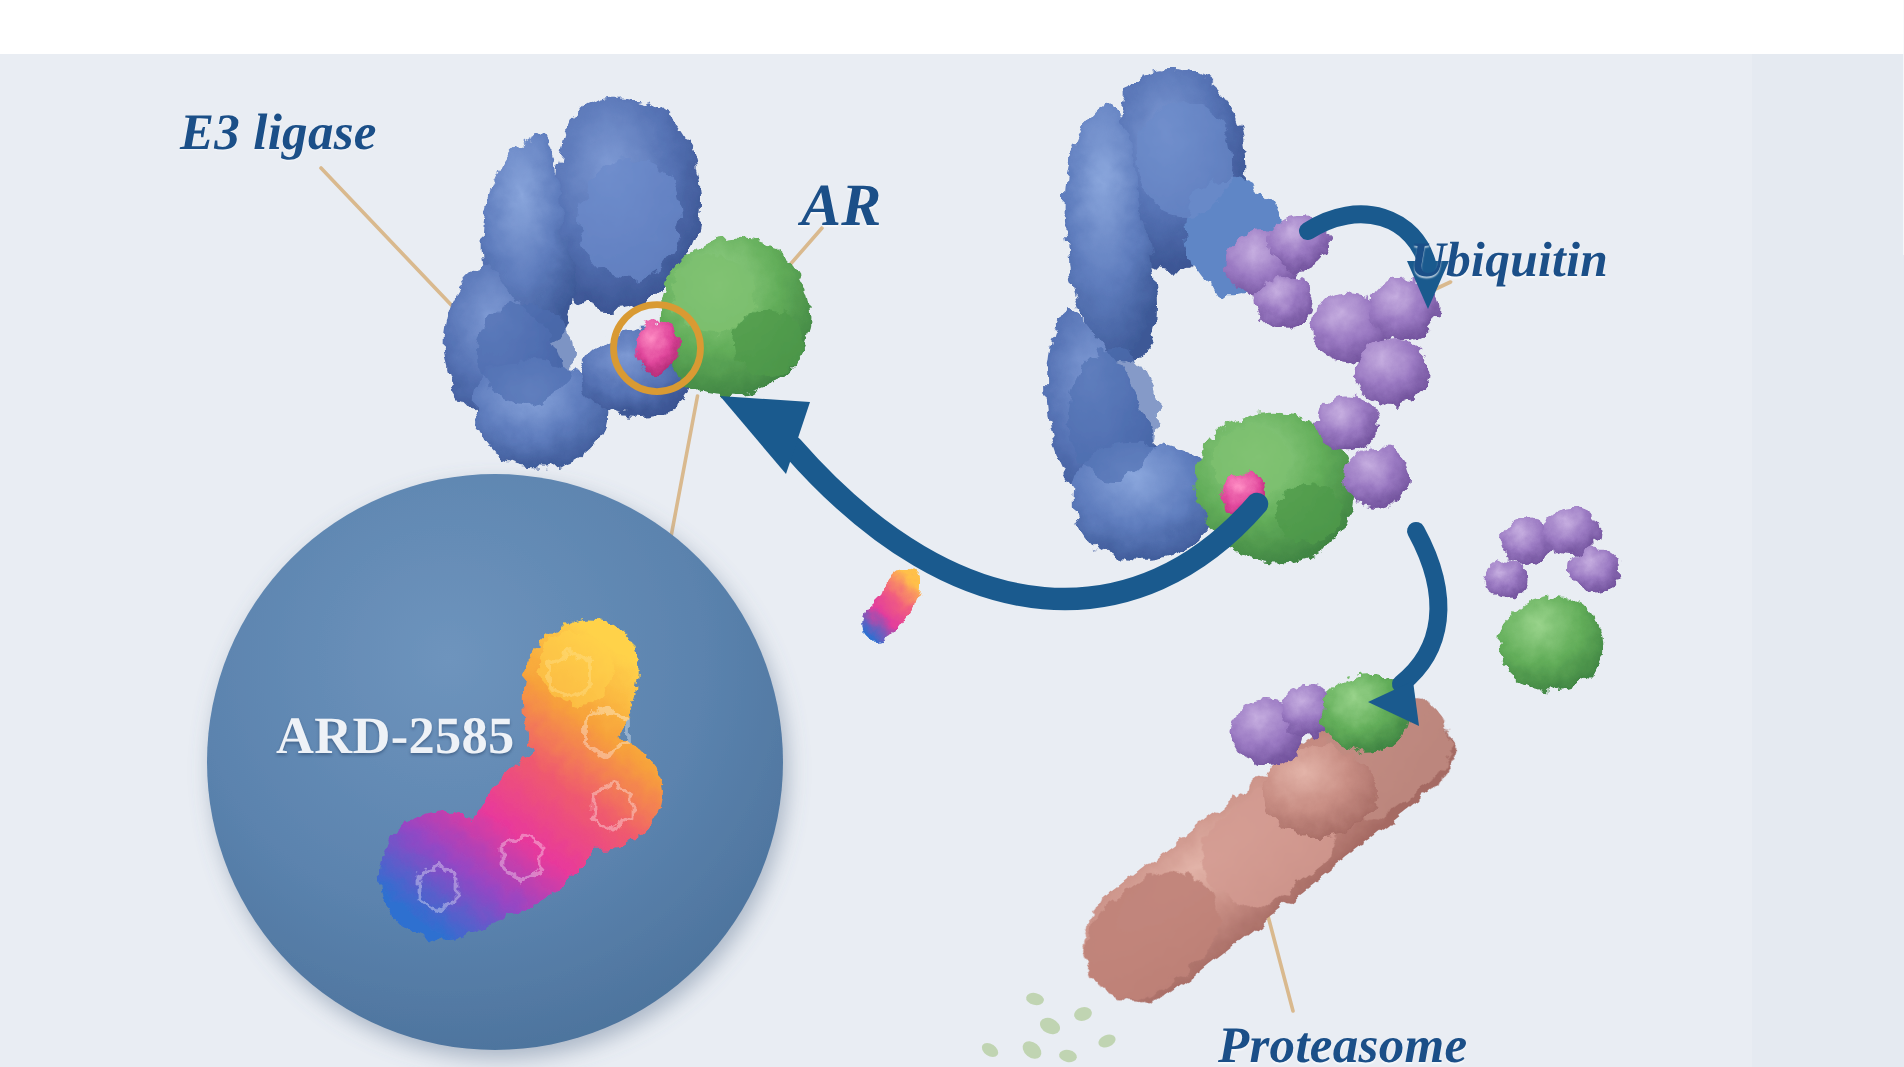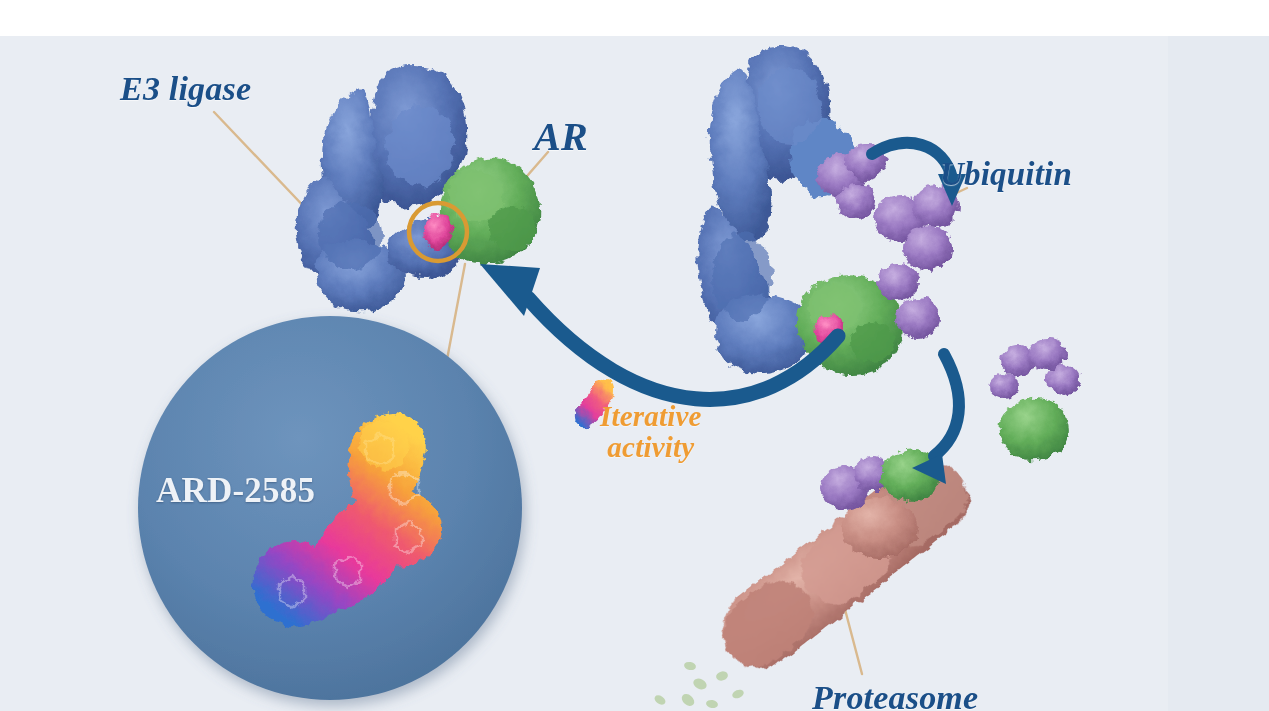--- a/index.html
+++ b/index.html
@@ -49,21 +49,21 @@
   #lbl-proteasome { left: 812px; top: 643px; font-size: 34px; }
   #lbl-iterative {
     left: 600px; top: 365px;
     font-size: 29px;
     line-height: 31px;
     text-align: center;
     font-style: italic;
   }
   #lbl-iterative .l2 { display: block; }
   #lbl-ard {
-    left: 156px; top: 435px;
+    left: 184px; top: 435px;
     font-size: 35px;
     font-style: normal;
     font-weight: bold;
     color: #eef2f7;
     text-shadow: 0 1px 2px rgba(30,55,90,0.45);
   }
 </style>
 </head>
 <body>
 
@@ -368,20 +368,16 @@
   </svg>
 
   <div class="lbl lbl-navy" id="lbl-e3">E3 ligase</div>
 
   <div class="lbl lbl-navy" id="lbl-ar">AR</div>
 
   <div class="lbl lbl-navy" id="lbl-ubiquitin">Ubiquitin</div>
 
   <div class="lbl lbl-navy" id="lbl-proteasome">Proteasome</div>
 
-  <div class="lbl lbl-orange" id="lbl-iterative">
-    <span>Iterative</span>
-    <span class="l2">activity</span>
-  </div>
 
   <div class="lbl" id="lbl-ard">ARD-2585</div>
 
 </div>
 
 </body></html>

